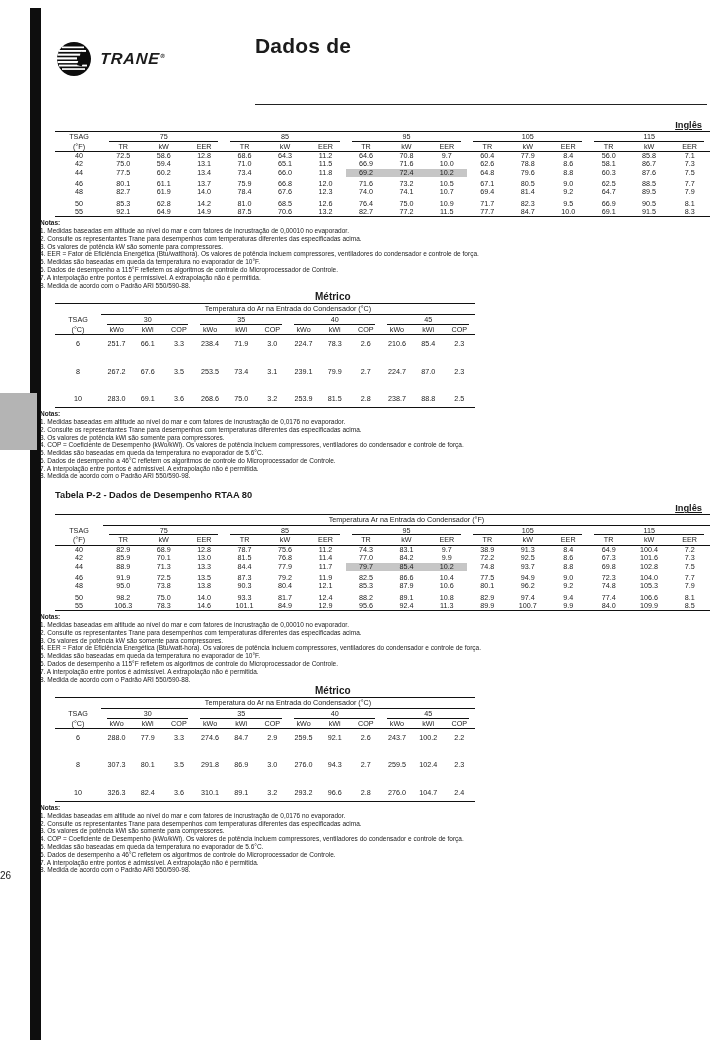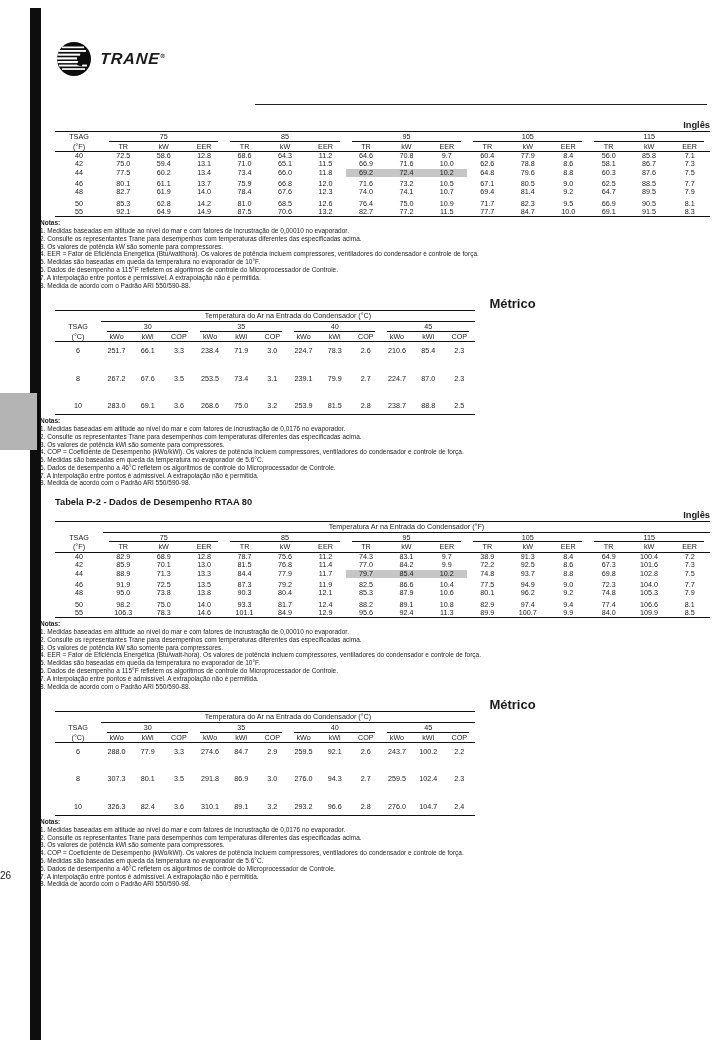--- a/index.html
+++ b/index.html
@@ -14,22 +14,22 @@
   .brand-word{font-size:16px;font-weight:bold;font-style:italic;letter-spacing:1px;transform:skewX(-4deg);}
   .brand-reg{font-size:6px;vertical-align:super;font-style:normal;}
 
   .doc-title{position:absolute;left:255px;top:33px;font-size:21px;font-weight:bold;line-height:25px;letter-spacing:.2px;}
   .header-rule{position:absolute;left:255px;top:104px;width:452px;height:1px;background:#222;}
 
   .content{position:absolute;left:40px;top:118px;width:670px;z-index:3;}
   .section + .section{margin-top:10px;}
 
   .caption{font-weight:bold;font-size:9.3px;margin-left:15px;line-height:11px;}
-  .lang-row{text-align:right;font-weight:bold;font-size:9.3px;line-height:10px;margin:2px 0 1px;}
-  .metric-row{margin:9px 0 0 275px;font-weight:bold;font-size:13px;line-height:12px;text-align:center;}
+  .lang-row{text-align:right;font-weight:bold;font-size:9.3px;line-height:10px;margin:2px 8px 1px;text-decoration:underline;}
+  .metric-row{margin:2px 0 0 275px;font-weight:bold;font-size:10px;line-height:12px;}
 
   table.perf{border-collapse:collapse;table-layout:fixed;margin-left:15px;
     border-top:1.6px solid #111;border-bottom:1.8px solid #111;}
   table.perf.eng{width:655px;}
   table.perf.metric{width:420px;}
   .perf th,.perf td{font-weight:normal;text-align:center;padding:0;font-size:7.2px;line-height:9.6px;white-space:nowrap;}
   .perf th.span-header{border-bottom:1px solid #111;}
   .perf th.group{position:relative;}
   .perf th.group::after{content:"";position:absolute;left:6px;right:6px;bottom:0;border-bottom:1px solid #111;}
   .perf tr.subhead th{border-bottom:1.6px solid #111;}
@@ -65,20 +65,21 @@
     <rect x="4" y="19.3" width="20" height="2.2" fill="#fff"></rect>
     <rect x="4.5" y="23" width="24" height="2.1" fill="#fff"></rect>
     <rect x="6" y="26.6" width="28" height="1.9" fill="#fff"></rect>
     <rect x="9" y="30.2" width="23" height="1.7" fill="#fff"></rect>
     <rect x="26" y="14" width="5" height="14" fill="#0d0d0d" transform="rotate(18 28 21)"></rect>
   </svg>
   <span class="brand-word"><span>TRANE</span><sup class="brand-reg">®</sup></span>
 </div>
 
 <div class="doc-title">
+  <div>Dados de</div>
 </div>
 <div class="header-rule"></div>
 
 <div class="content" id="sections">
     <div class="section">
       <div class="lang-row"><span>Inglês</span></div>
       <table class="perf eng">
         <colgroup>
           <col class="c-tsag">
           <col>

